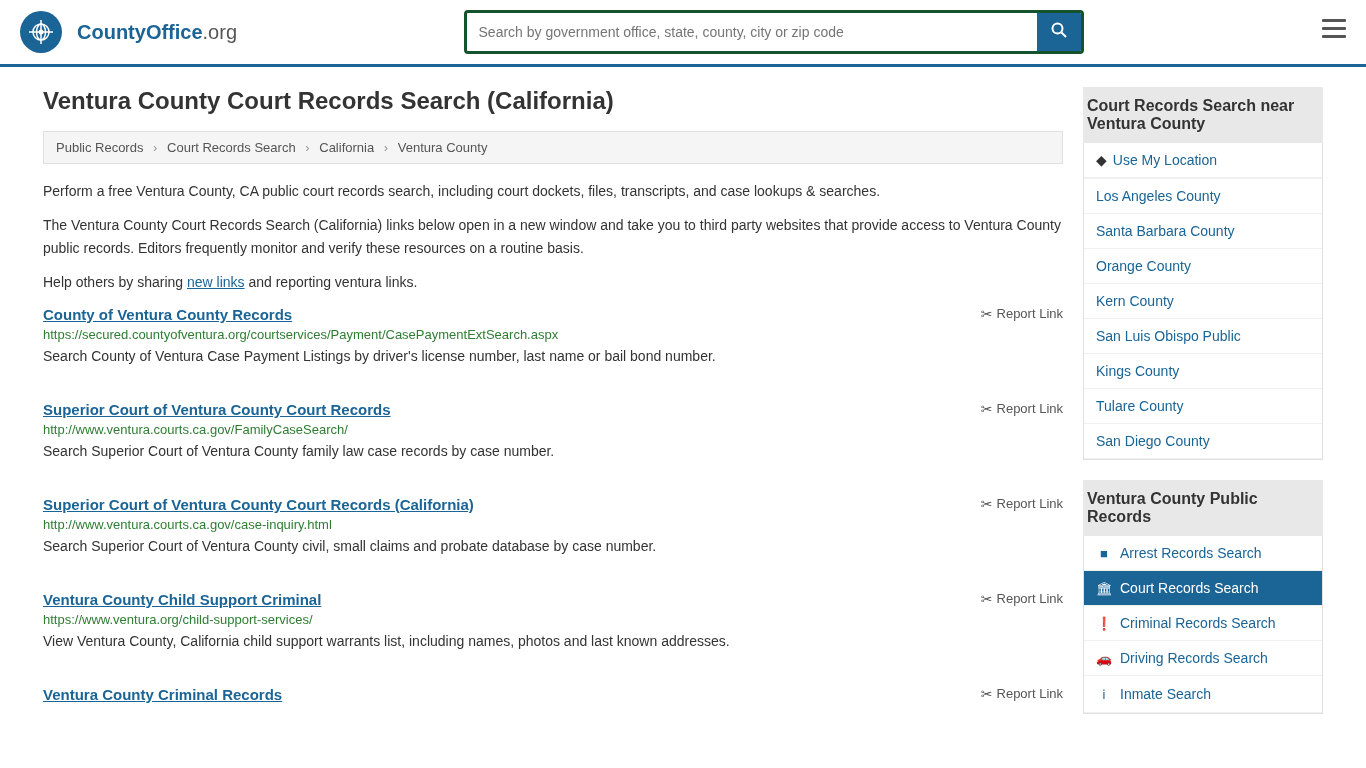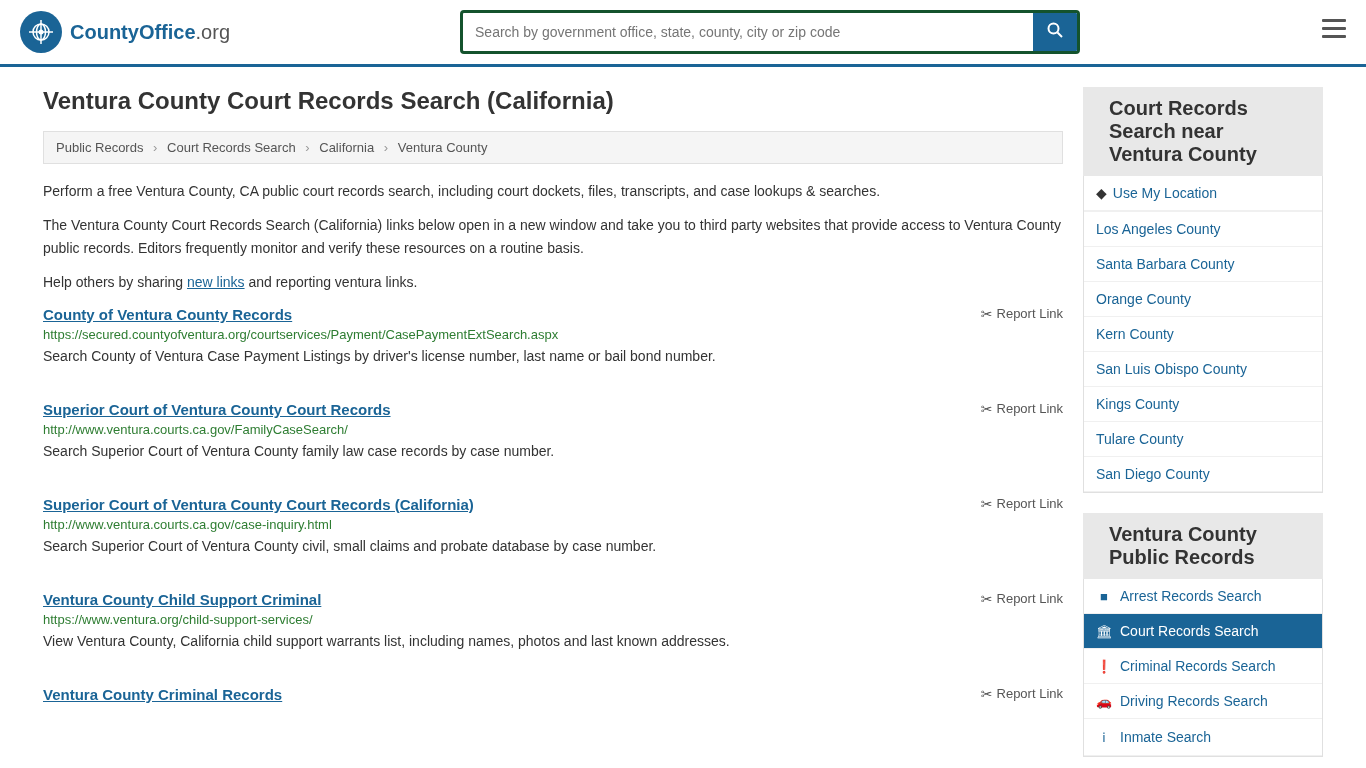--- a/index.html
+++ b/index.html
@@ -10,21 +10,21 @@
       background: #fff;
       border-bottom: 3px solid #1a6496;
       padding: 10px 20px;
       display: flex;
       align-items: center;
       justify-content: space-between;
     }
     .logo-area {
       display: flex;
       align-items: center;
-      gap: 8px;
+      gap: 15px;
       text-align: center;
     }
     .logo-circle {
       width: 42px;
       height: 42px;
       background: #1a6496;
       border-radius: 50%;
       display: flex;
       align-items: center;
       justify-content: center;
@@ -166,22 +166,22 @@
     
     .right-col {
       width: 240px;
       flex-shrink: 0;
     }
     .sidebar-section {
       margin-bottom: 20px;
     }
     .sidebar-header {
       background: #e8e8e8;
-      padding: 10px 26px;
-      font-size: 20px;
+      padding: 10px 4px;
+      font-size: 16px;
       font-weight: bold;
       color: #333;
       margin-bottom: 0;
     }
     .sidebar-list {
       list-style: none;
       border: 1px solid #e0e0e0;
       border-top: none;
     }
     .sidebar-list li {
@@ -380,21 +380,21 @@
         <li>
             <a href="#">Santa Barbara County</a>
           </li>
         <li>
             <a href="#">Orange County</a>
           </li>
         <li>
             <a href="#">Kern County</a>
           </li>
         <li>
-            <a href="#">San Luis Obispo County</a>
+            <a href="#">San Luis Obispo Public</a>
           </li>
         <li>
             <a href="#">Kings County</a>
           </li>
         <li>
             <a href="#">Tulare County</a>
           </li>
         <li>
             <a href="#">San Diego County</a>
           </li>

